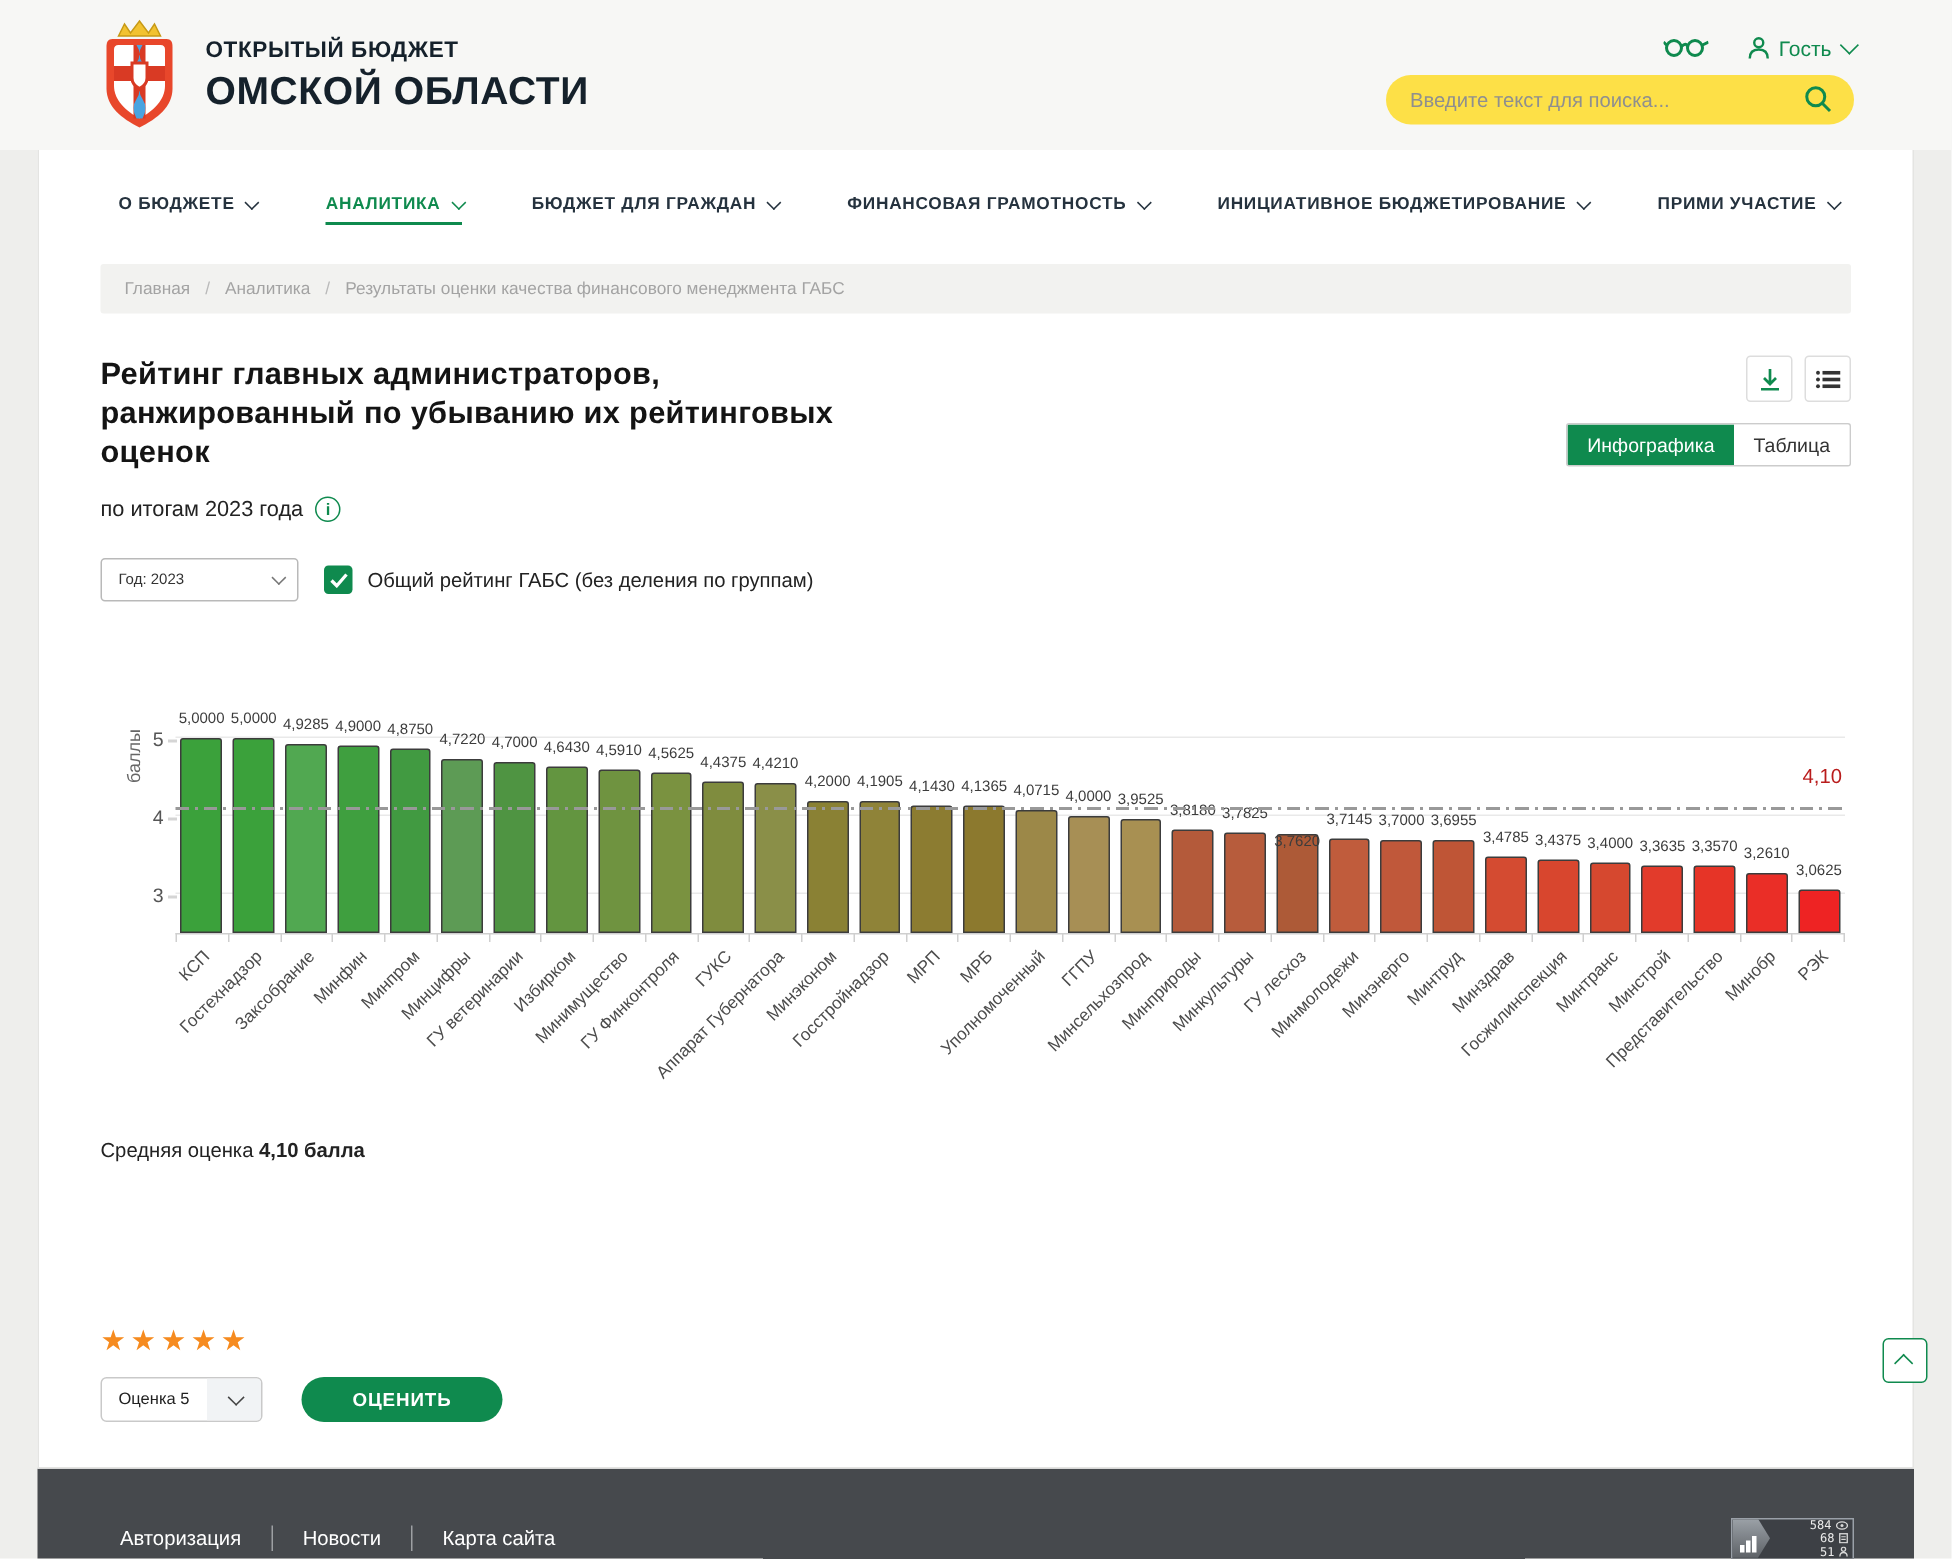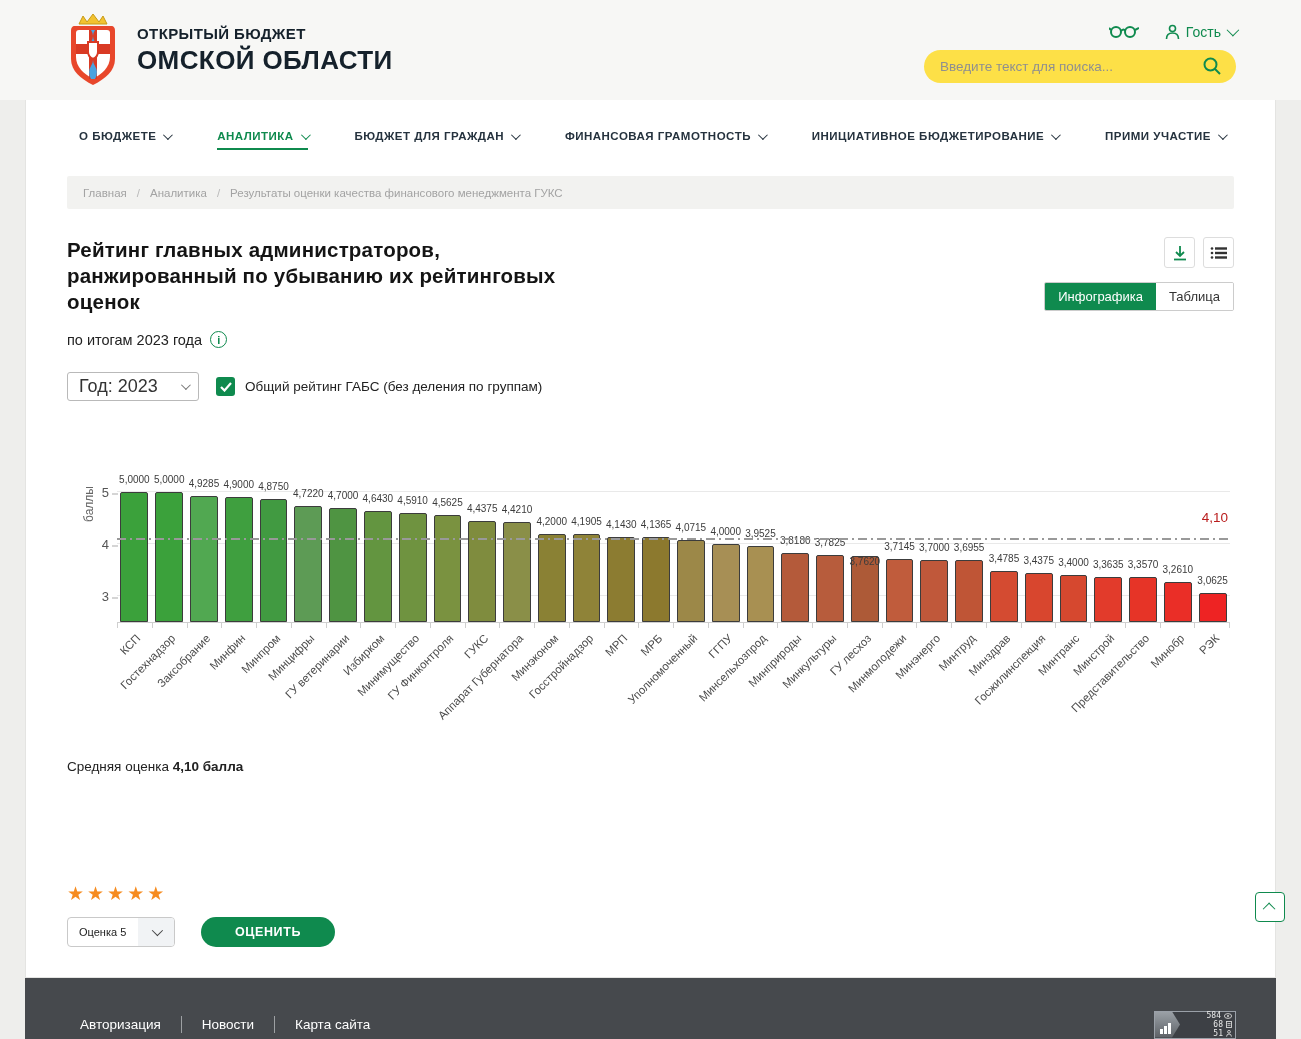--- a/index.html
+++ b/index.html
@@ -55,21 +55,21 @@
   .icon-btn{ width:31px; height:31px; background:#fff; border:1px solid #ddd; border-radius:3px;
     display:flex; align-items:center; justify-content:center; cursor:pointer;}
   .toggle{ display:flex; border:1px solid #ccc; border-radius:2px; overflow:hidden; }
   .toggle .seg{ font-size:13px; padding:6px 13px; cursor:pointer; background:#fff; color:#333; }
   .toggle .seg.active{ background:#0f8a4e; color:#fff; }
   .subtitle{ display:flex; align-items:center; gap:8px; padding:16px 41px 0 41px; font-size:14.5px; color:#222;}
   .info-icon{ width:17px; height:17px; border:1.4px solid #0f8a4e; border-radius:50%; color:#0f8a4e;
     font-size:11px; font-weight:700; display:flex; align-items:center; justify-content:center; font-style:normal;}
   .controls{ display:flex; align-items:center; gap:17px; padding:24px 41px 0 41px; }
   .select-box{ width:132px; height:29px; border:1px solid #b9b9b9; border-radius:3px; background:#fff;
-    display:flex; align-items:center; justify-content:space-between; padding:0 10px 0 11px; font-size:18px; color:#333; cursor:pointer;}
+    display:flex; align-items:center; justify-content:space-between; padding:0 10px 0 11px; font-size:10px; color:#333; cursor:pointer;}
   .select-box .chev{ border-color:#777; width:7px; height:7px;}
   .checkbox-row{ display:flex; align-items:center; gap:10px; cursor:pointer;}
   .checkbox{ width:19px; height:19px; background:#0f8a4e; border-radius:3px; display:flex; align-items:center; justify-content:center;}
   .checkbox svg{ display:block; }
   .checkbox-label{ font-size:13.5px; color:#222; }
   
   .chart-region{ position:relative; margin:58px 41px 0 41px; height:300px; }
   .ylabel{ position:absolute; left:-8px; top:38px; transform:rotate(-90deg); transform-origin:center;
     font-size:12px; color:#666; width:60px; text-align:center;}
   .plot{ position:absolute; left:50px; right:4px; top:27px; height:137px; border-bottom:1px solid #cfcfcf; }
@@ -196,21 +196,21 @@
           <span>ПРИМИ УЧАСТИЕ</span>
           <span class="chev"></span>
         </div>
       </nav>
 
     <div class="breadcrumb" id="breadcrumb">
         <a>Главная</a>
         <span class="sep">/</span>
         <a>Аналитика</a>
         <span class="sep">/</span>
-        <a>Результаты оценки качества финансового менеджмента ГУКС</a>
+        <a>Результаты оценки качества финансового менеджмента ГАБС</a>
       </div>
 
     <div class="title-row">
       <h1 class="page-title">Рейтинг главных администраторов, ранжированный по убыванию их рейтинговых оценок</h1>
       <div class="title-actions">
         <div class="icon-btn-row">
           <div class="icon-btn">
             <svg width="16" height="16" viewBox="0 0 16 16">
               <path d="M8,1 v9 M4,7 l4,4 4,-4" fill="none" stroke="#0f8a4e" stroke-width="1.8"></path>
               <line x1="2" y1="14.5" x2="14" y2="14.5" stroke="#0f8a4e" stroke-width="1.8"></line>

